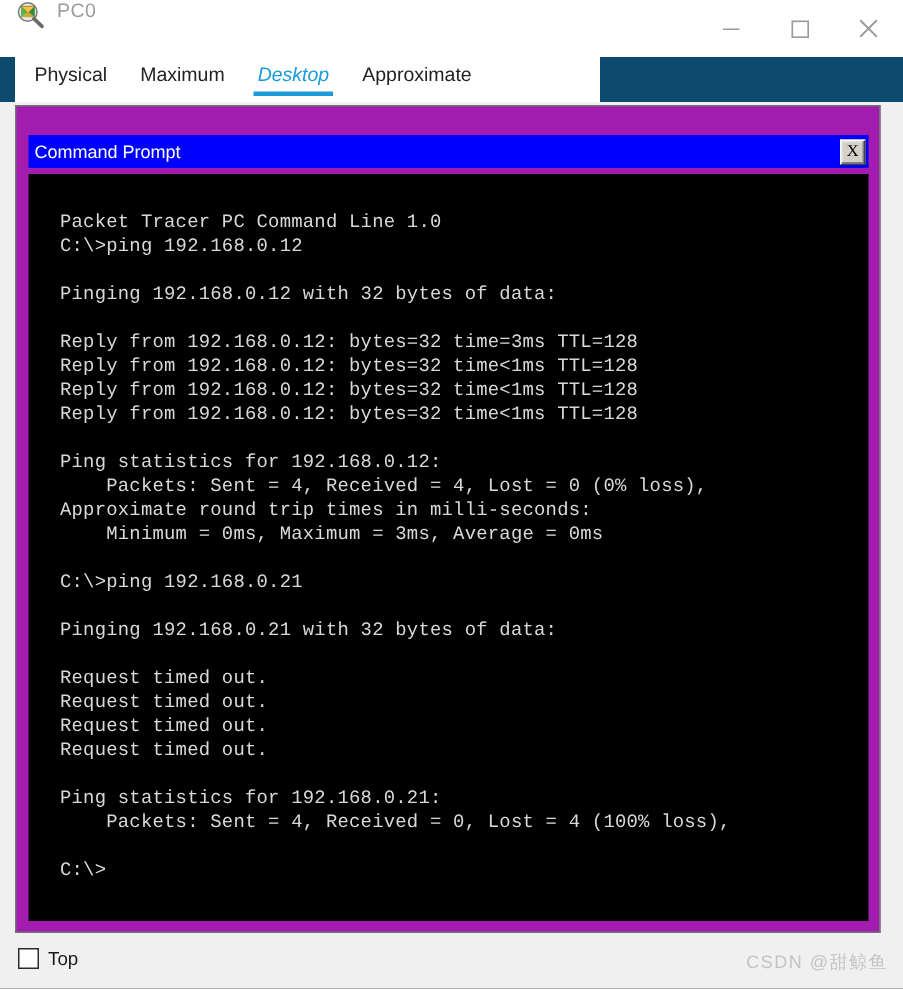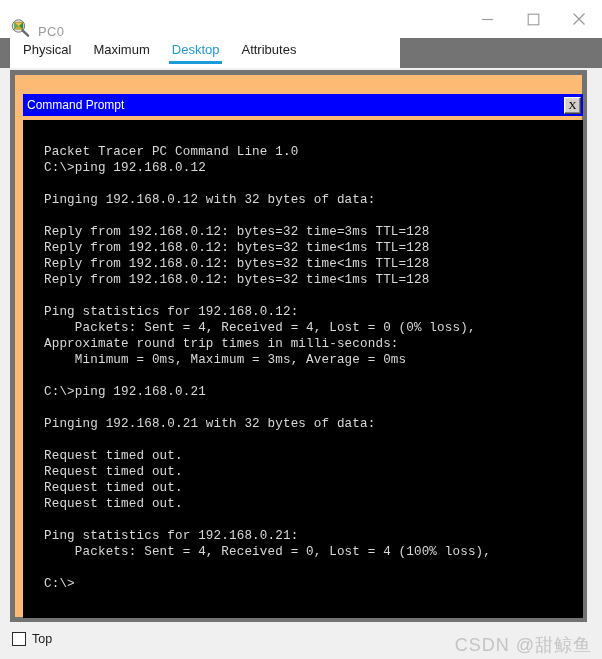--- a/index.html
+++ b/index.html
@@ -14,21 +14,21 @@
     font-family: "Liberation Sans", sans-serif;
     overflow: hidden;
     position: relative;
   }
 
   
   .titlebar {
     height: 38px;
     background: #ffffff;
     display: flex;
-    align-items: flex-end;
+    align-items: flex-start;
     position: relative;
   }
   .app-icon {
     width: 20px;
     height: 20px;
     margin-left: 10px;
     margin-right: 8px;
     flex: 0 0 auto;
     position: relative;
   }
@@ -49,21 +49,21 @@
     height: 38px;
     display: flex;
     align-items: center;
     justify-content: center;
   }
   .win-btn svg { display: block; }
 
   
   .tabstrip-wrap {
     height: 30px;
-    background: #737373;
+    background: #0c4a6e;
     position: relative;
   }
   .tabstrip {
     position: absolute;
     left: 10px;
     top: 0;
     width: 390px;
     height: 30px;
     background: #ffffff;
     display: flex;
@@ -76,40 +76,41 @@
     margin: 0 11px;
     height: 26px;
     box-sizing: border-box;
     position: relative;
     white-space: nowrap;
     user-select: none;
   }
   .tab:first-child { margin-left: 13px; }
   .tab.active {
     color: #1b9bd8;
+    font-style: italic;
   }
   .tab.active::after {
     content: "";
     position: absolute;
     left: -3px;
     right: -3px;
     bottom: 0;
     height: 3px;
     background: #1b9bd8;
   }
 
   
   .content-panel {
     position: absolute;
     left: 10px;
     top: 70px;
     width: 577px;
     height: 552px;
-    background: #fdba74;
-    border: 5px solid #737373;
+    background: #a21caf;
+    border: 1px solid #737373;
     box-sizing: border-box;
   }
 
   
   .cmd-window {
     position: absolute;
     left: 8px;
     top: 19px;
     width: 560px;
     height: 524px;
@@ -196,21 +197,21 @@
   .top-label {
     font-size: 12.5px;
     color: #1a1a1a;
     line-height: 1;
     user-select: none;
   }
   .watermark {
     position: absolute;
     right: 10px;
     top: 5px;
-    font-size: 18px;
+    font-size: 12px;
     color: #c4c4c4;
     letter-spacing: 1px;
     user-select: none;
     white-space: nowrap;
   }
 </style>
 </head>
 <body>
 
 <div class="titlebar">
@@ -244,21 +245,21 @@
       </svg>
     </div>
   </div>
 </div>
 
 <div class="tabstrip-wrap">
   <div class="tabstrip">
     <div class="tab">Physical</div>
     <div class="tab">Maximum</div>
     <div class="tab active">Desktop</div>
-    <div class="tab">Attributes</div>
+    <div class="tab">Approximate</div>
   </div>
 </div>
 
 <div class="content-panel">
 
   <div class="cmd-window">
 
     <div class="cmd-titlebar">
       <span class="cmd-title">Command Prompt</span>
       <span class="cmd-close">X</span>

